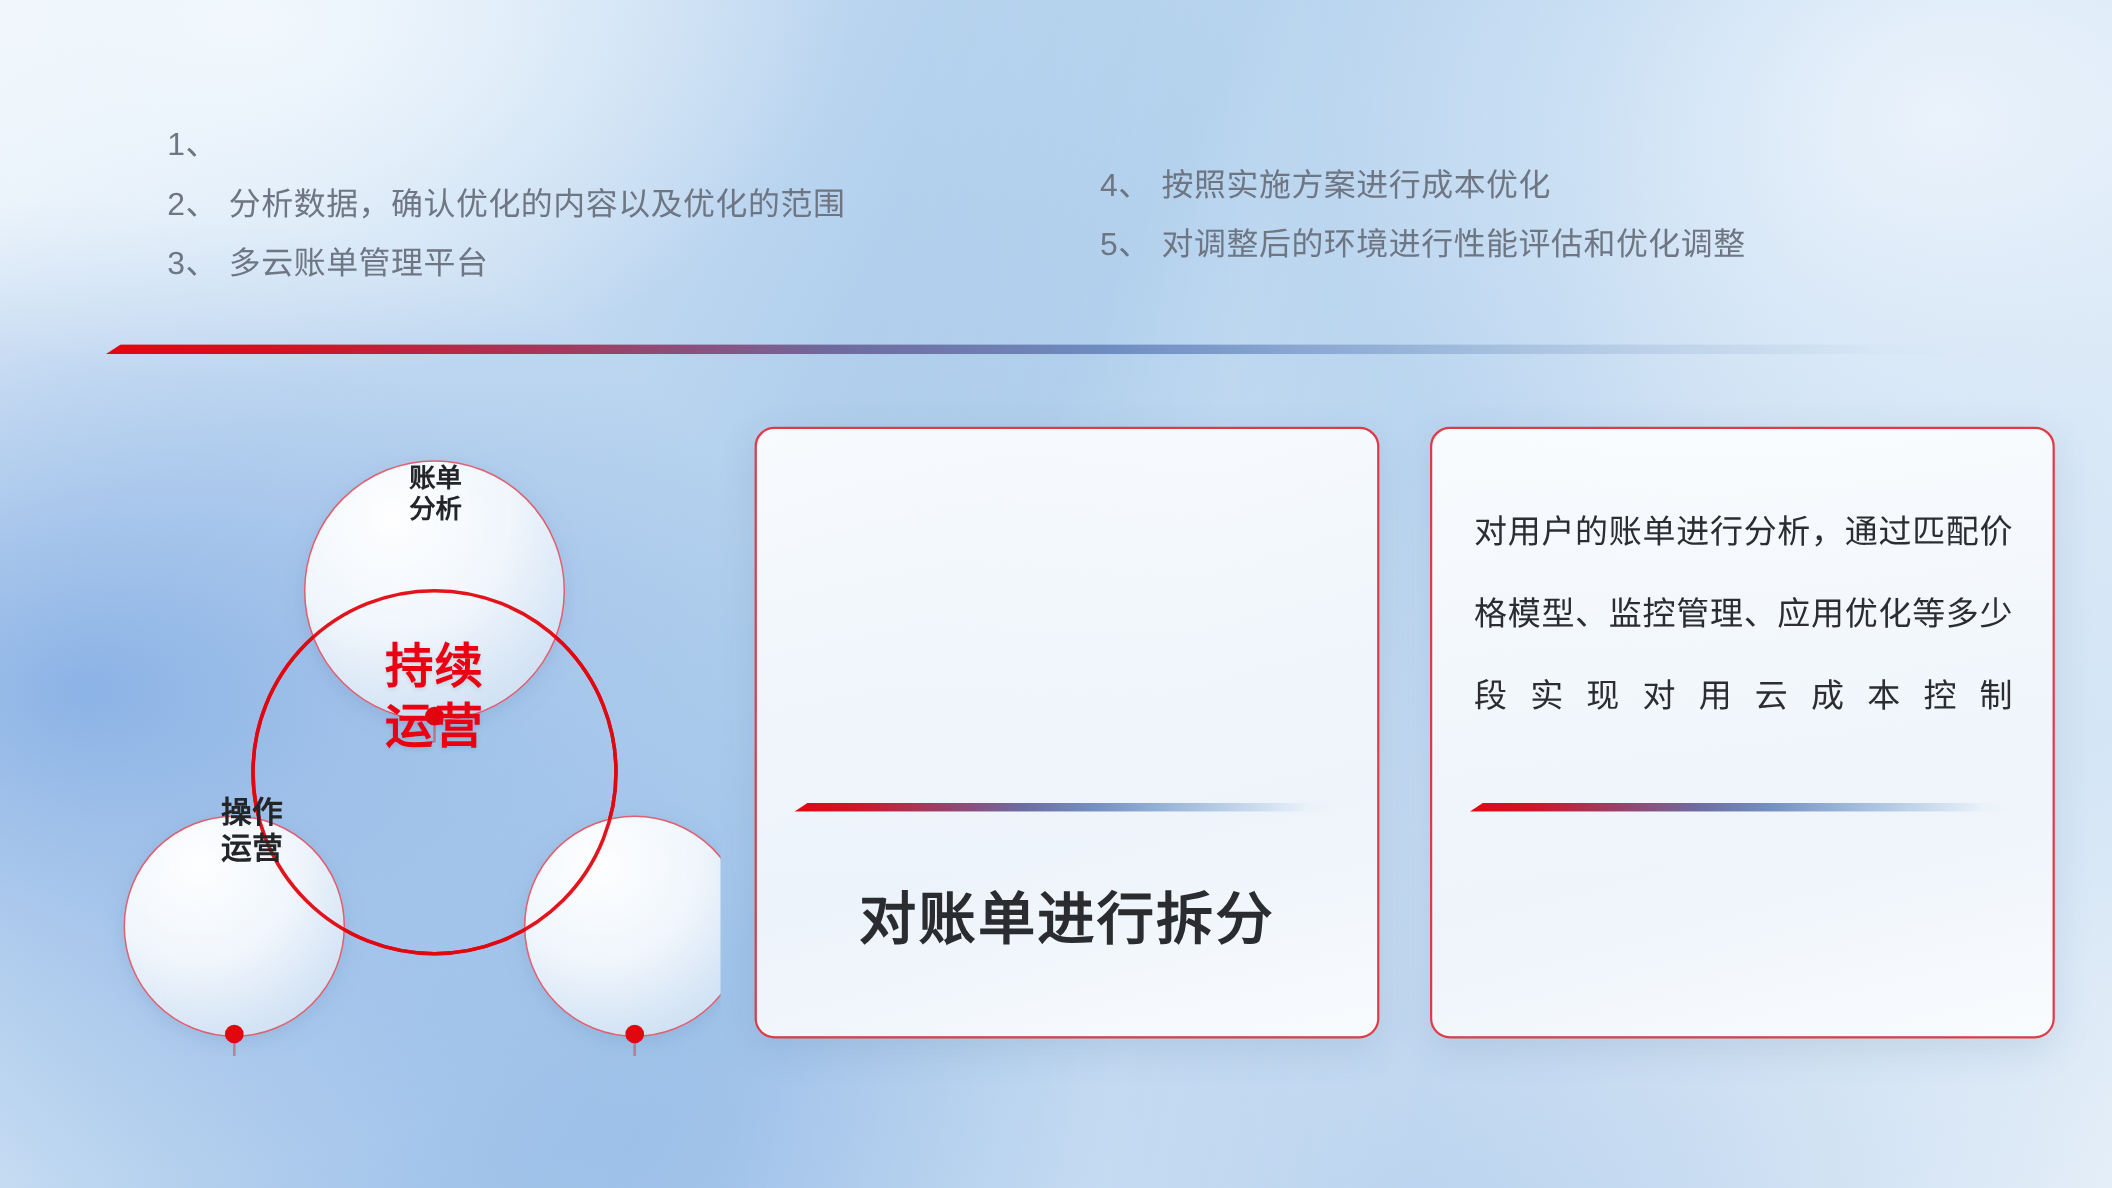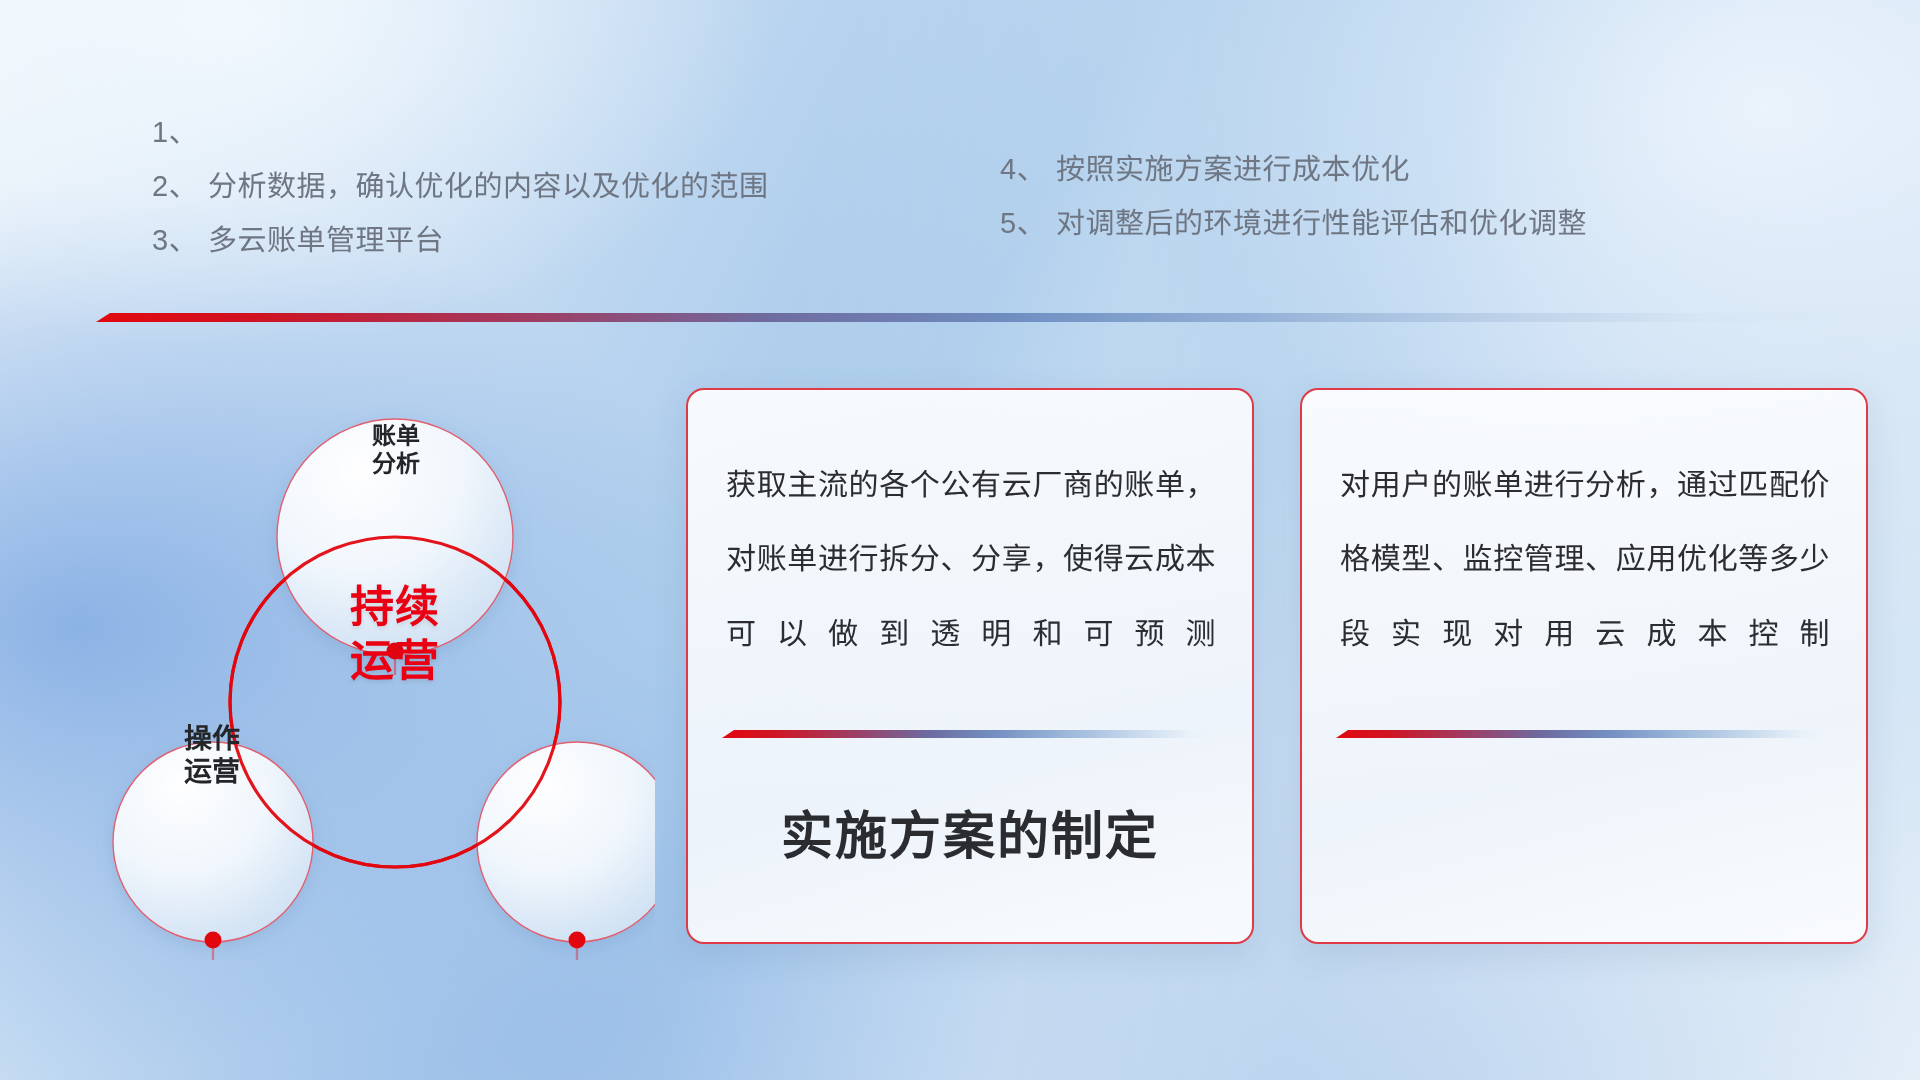--- a/index.html
+++ b/index.html
@@ -114,21 +114,21 @@
   .bubble-label {
     position: absolute;
     text-align: center;
     color: #232528;
     font-weight: 700;
     line-height: 1.18;
     white-space: pre-line;
     pointer-events: none;
   }
   .lbl-top    { left: 206px; top: 72px;  width: 190px; font-size: 24px; }
-  .lbl-left   { left: 22px;  top: 372px; width: 190px; font-size: 28px; }
+  .lbl-left   { left: 39px;  top: 372px; width: 190px; font-size: 28px; }
   .lbl-right  { left: 396px; top: 372px; width: 190px; font-size: 28px; }
 
   .center-label {
     position: absolute;
     left: 180px;
     top: 230px;
     width: 240px;
     text-align: center;
     color: #ea0012;
     font-weight: 800;
@@ -305,23 +305,22 @@
     <div class="bubble-label lbl-top">账单
 分析</div>
     <div class="bubble-label lbl-left">操作
 运营</div>
 
     <div class="center-label">持续
 运营</div>
   </div>
 
   <div class="card card-1">
-    <div class="card-body">获取主流的各个公有云厂商的账单，对账单进行拆分、分享，使得云成本可以做到透明和可预测</div>
     <div class="card-rule"></div>
-    <div class="card-title">实施方案的制定</div>
+    <div class="card-title">对账单进行拆分</div>
   </div>
 
   <div class="card card-2">
     <div class="card-body">对用户的账单进行分析，通过匹配价格模型、监控管理、应用优化等多少段实现对用云成本控制</div>
     <div class="card-rule"></div>
   </div>
 
 </div>
 
 </body></html>

